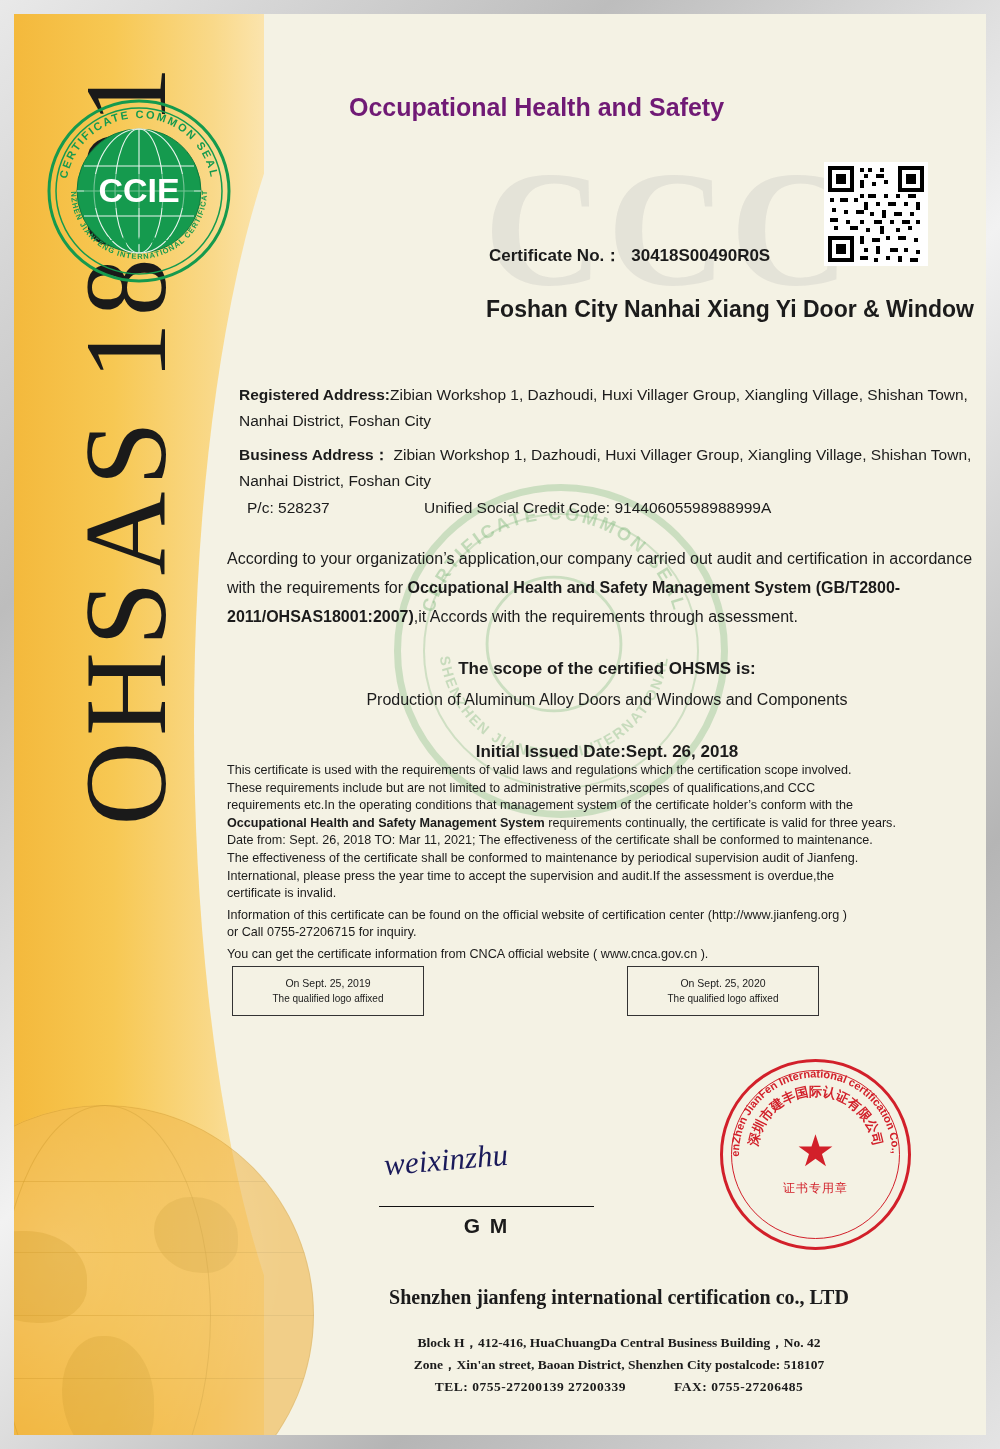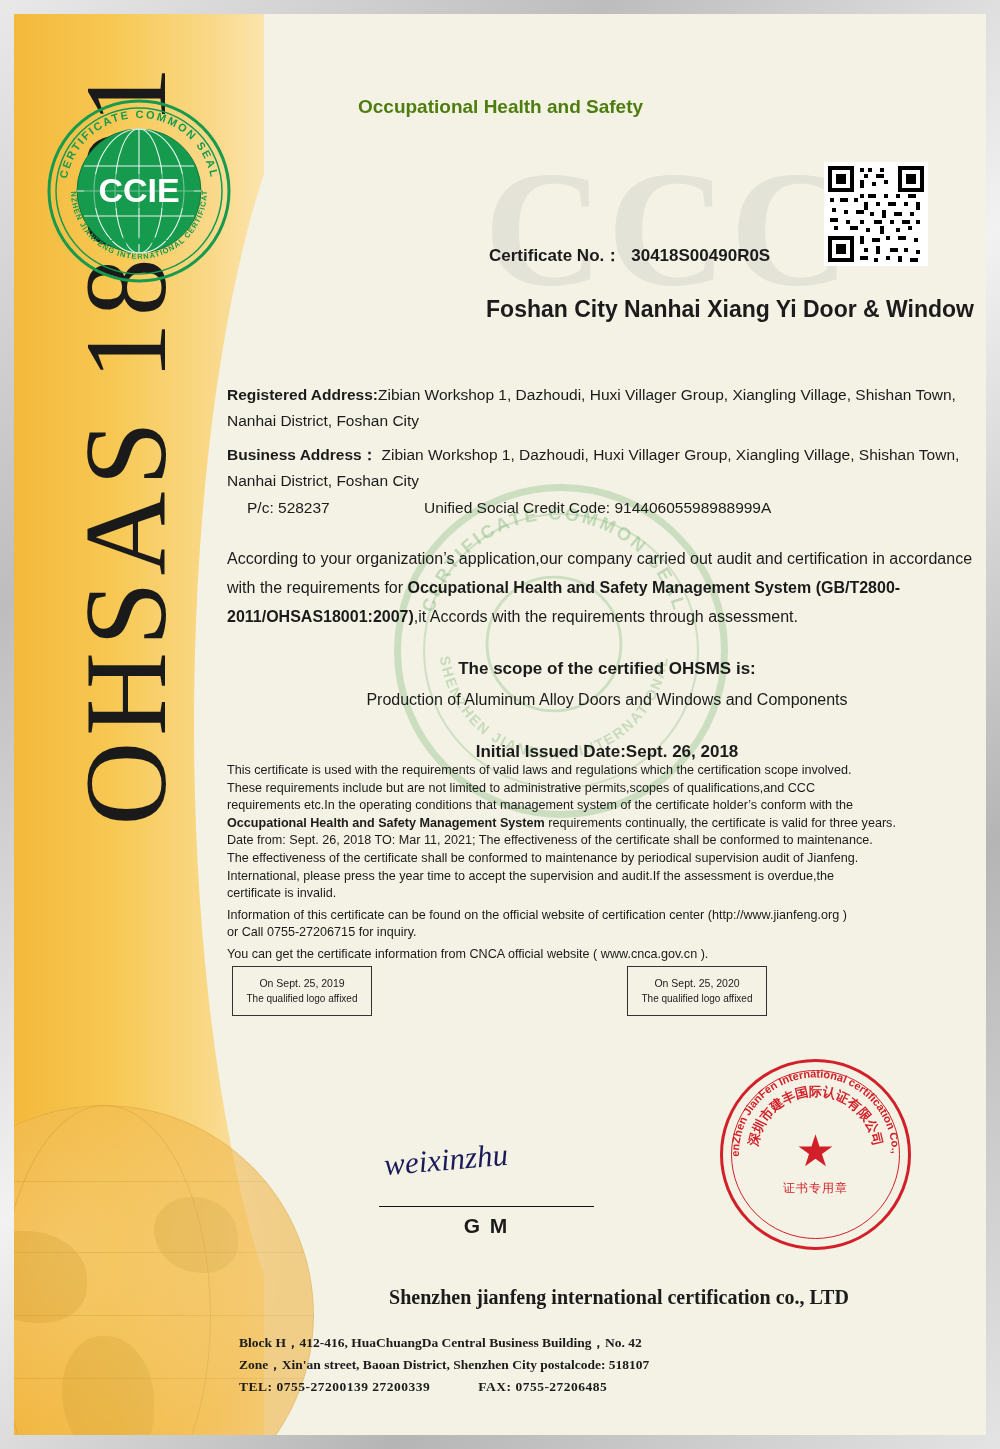--- a/index.html
+++ b/index.html
@@ -124,26 +124,26 @@
     font-weight: 700;
   }
   
   .content {
     position: absolute;
     left: 205px; top: 0; right: 0; bottom: 0;
     color: #1b1b1b;
   }
   .main-title {
     position: absolute;
-    left: 139px; top: 72px;
+    left: 130px; top: 72px;
     width: 620px;
-    font-size: 19px;
+    font-size: 25px;
     font-weight: bold;
     line-height: 42px;
-    color: #4d7c0f;
+    color: #701a75;
   }
   .qr {
     position: absolute;
     right: 58px; top: 148px;
     width: 104px; height: 104px;
     background: #fff;
   }
   .cert-no {
     position: absolute;
     left: 270px; top: 230px;
@@ -155,21 +155,21 @@
     position: absolute;
     left: 55px; top: 272px;
     width: 700px;
     text-align: right;
     font-size: 23px;
     font-weight: bold;
     line-height: 46px;
   }
   .addr-block {
     position: absolute;
-    left: 8px; top: 368px;
+    left: 20px; top: 368px;
     width: 760px;
     font-size: 15.5px;
     line-height: 26px;
   }
   .addr-block b { font-weight: bold; }
   .pc-row {
     position: absolute;
     left: 8px; top: 485px;
     width: 760px;
     font-size: 15.5px;
@@ -217,21 +217,21 @@
   }
   .fineprint b { font-weight: bold; }
   .stamp-boxes {
     position: absolute;
     left: 8px; top: 952px;
     width: 765px;
     height: 52px;
   }
   .stamp-box {
     position: absolute;
-    width: 140px; height: 50px;
+    width: 192px; height: 50px;
     border: 1px solid #333;
     text-align: center;
     font-size: 10.5px;
     line-height: 16px;
     padding-top: 8px;
     box-sizing: border-box;
   }
   .stamp-box.one { left: 5px; }
   .stamp-box.two { left: 400px; }
   .stamp-box .l2 { font-size: 10px; }
@@ -298,20 +298,21 @@
     width: 760px;
     text-align: center;
     font-family: "Liberation Serif", serif;
     font-size: 20px;
     font-weight: bold;
   }
   .addr-footer {
     position: absolute;
     left: 20px; top: 1318px;
     width: 760px;
+    text-align: center;
     font-family: "Liberation Serif", serif;
     font-size: 13.5px;
     line-height: 22px;
     font-weight: bold;
   }
   .web {
     position: absolute;
     left: 20px; top: 1386px;
     width: 760px;
     text-align: left;

